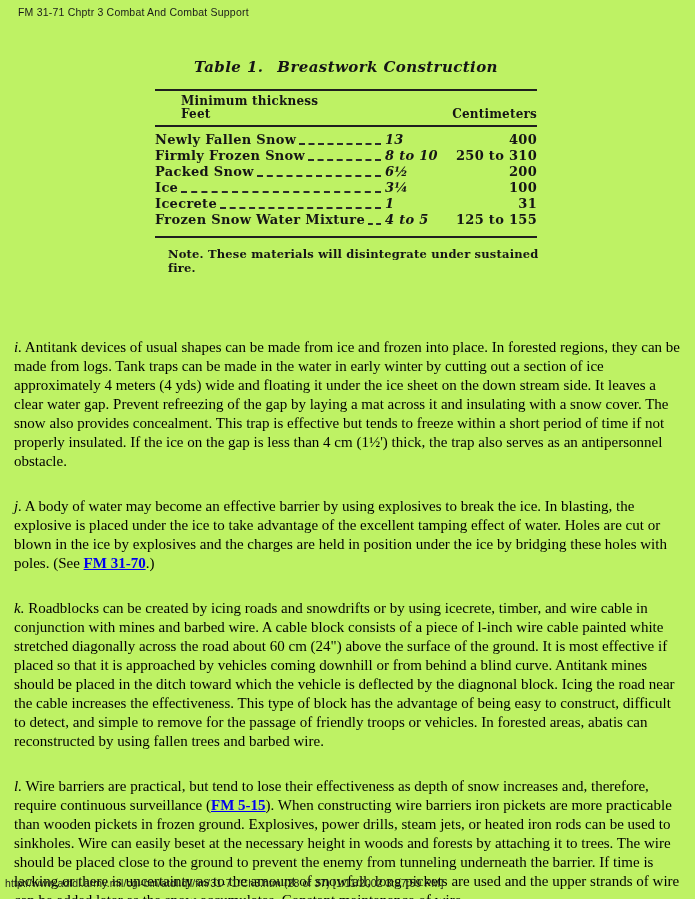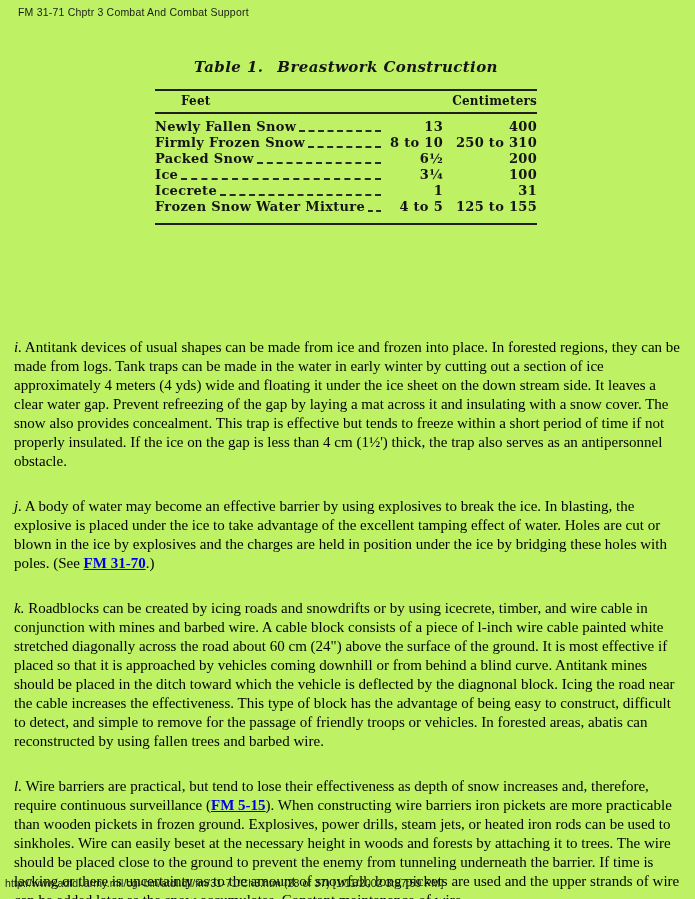--- a/index.html
+++ b/index.html
@@ -93,21 +93,21 @@
     letter-spacing: 0.3px;
   }
   .row-name { white-space: nowrap; }
   .row-leader {
     flex: 1;
     align-self: flex-end;
     border-bottom: 2px dashed #2a2a2a;
     margin: 0 4px 3px 3px;
     min-width: 10px;
   }
-  .row-feet  { width: 58px; text-align: right; white-space: nowrap; }
+  .row-feet  { width: 58px; white-space: nowrap; font-style: italic; }
   .row-cm    { width: 94px; text-align: right; white-space: nowrap; }
   .scan-note {
     margin: 9px 0 0 28px;
     font-size: 11.5px;
     font-weight: bold;
     letter-spacing: 0.2px;
   }
 
   
   .body-text {
@@ -132,20 +132,21 @@
   <div class="scan">
     <div class="scan-title">
       <span class="t-label">Table 1.</span><span class="t-name">Breastwork Construction</span>
     </div>
 
     <div class="tbl">
       <div class="rule"></div>
 
       <div class="thead">
         <div class="th-right">
+          <div class="th-group">Minimum thickness</div>
           <div class="th-sub">
             <span>Feet</span>
             <span>Centimeters</span>
           </div>
         </div>
       </div>
 
       <div class="rule"></div>
 
       <div class="tbody">
@@ -183,20 +184,21 @@
           <span class="row-name">Frozen Snow Water Mixture</span>
           <span class="row-leader"></span>
           <span class="row-feet">4 to 5</span>
           <span class="row-cm">125 to 155</span>
         </div>
       </div>
 
       <div class="rule"></div>
     </div>
 
+    <div class="scan-note">Note. These materials will disintegrate under sustained fire.</div>
   </div>
 
   <div class="body-text">
     <p><span class="plabel">i.</span><span> Antitank devices of usual shapes can be made from ice and frozen into place. In forested regions, they can be made from logs. Tank traps can be made in the water in early winter by cutting out a section of ice approximately 4 meters (4 yds) wide and floating it under the ice sheet on the down stream side. It leaves a clear water gap. Prevent refreezing of the gap by laying a mat across it and insulating with a snow cover. The snow also provides concealment. This trap is effective but tends to freeze within a short period of time if not properly insulated. If the ice on the gap is less than 4 cm (1½') thick, the trap also serves as an antipersonnel obstacle.</span></p>
 
     <p><span class="plabel">j.</span><span> A body of water may become an effective barrier by using explosives to break the ice. In blasting, the explosive is placed under the ice to take advantage of the excellent tamping effect of water. Holes are cut or blown in the ice by explosives and the charges are held in position under the ice by bridging these holes with poles. (See </span><a class="doclink">FM 31-70</a><span>.)</span></p>
 
     <p><span class="plabel">k.</span><span> Roadblocks can be created by icing roads and snowdrifts or by using icecrete, timber, and wire cable in conjunction with mines and barbed wire. A cable block consists of a piece of l-inch wire cable painted white stretched diagonally across the road about 60 cm (24") above the surface of the ground. It is most effective if placed so that it is approached by vehicles coming downhill or from behind a blind curve. Antitank mines should be placed in the ditch toward which the vehicle is deflected by the diagnonal block. Icing the road near the cable increases the effectiveness. This type of block has the advantage of being easy to construct, difficult to detect, and simple to remove for the passage of friendly troops or vehicles. In forested areas, abatis can reconstructed by using fallen trees and barbed wire.</span></p>
 
     <p><span class="plabel">l.</span><span> Wire barriers are practical, but tend to lose their effectiveness as depth of snow increases and, therefore, require continuous surveillance (</span><a class="doclink">FM 5-15</a><span>). When constructing wire barriers iron pickets are more practicable than wooden pickets in frozen ground. Explosives, power drills, steam jets, or heated iron rods can be used to sinkholes. Wire can easily beset at the necessary height in woods and forests by attaching it to trees. The wire should be placed close to the ground to prevent the enemy from tunneling underneath the barrier. If time is lacking or there is uncertainty as to the amount of snowfall, long pickets are used and the upper strands of wire can be added later as the snow accumulates. Constant maintenance of wire</span></p>

